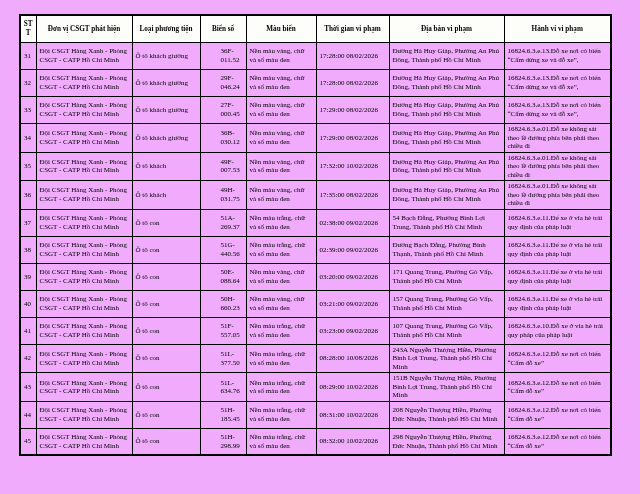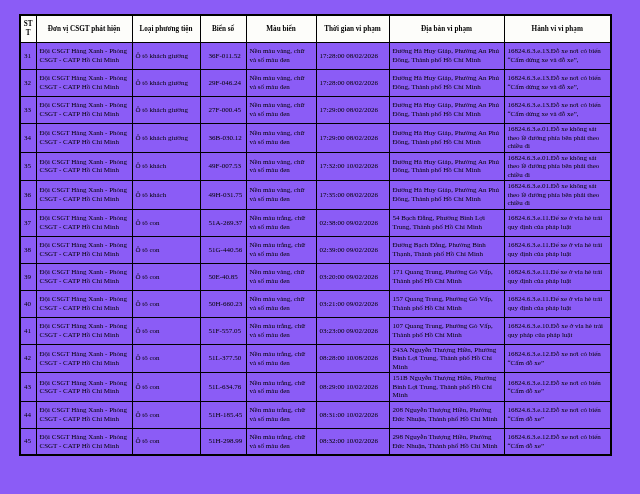--- a/index.html
+++ b/index.html
@@ -4,21 +4,21 @@
 <style>
   html, body {
     margin: 0;
     padding: 0;
     background: #ffffff;
   }
   .page {
     position: relative;
     width: 640px;
     height: 494px;
-    background: #8b5cf6;
+    background: #f0abfc;
     overflow: hidden;
     font-family: "Liberation Serif", serif;
   }
   table.violations-table {
     position: absolute;
     left: 19px;
     top: 14px;
     width: 591px;
     border-collapse: collapse;
     table-layout: fixed;
@@ -43,21 +43,21 @@
     padding: 2px 2px;
     background: #fdfdfa;
   }
   .violations-table tbody tr {
     height: 27px;
   }
   .violations-table td.cell-stt {
   }
   .violations-table td.cell-plate {
     text-align: left;
-    padding-left: 8px;
+    padding-left: 20px;
   }
   
   col.c-stt         { width: 16px; }
   col.c-unit        { width: 96px; }
   col.c-vehicle_type{ width: 68px; }
   col.c-plate       { width: 46px; }
   col.c-plate_color { width: 70px; }
   col.c-time        { width: 73px; }
   col.c-area        { width: 115px; }
   col.c-violation   { width: 107px; }
@@ -167,21 +167,21 @@
           <td class="cell-plate">51G-440.56</td>
           <td class="cell-plate_color">Nền màu trắng, chữ và số màu đen</td>
           <td class="cell-time">02:39:00 09/02/2026</td>
           <td class="cell-area">Đường Bạch Đằng, Phường Bình Thạnh, Thành phố Hồ Chí Minh</td>
           <td class="cell-violation">16824.6.3.e.11.Để xe ở vỉa hè trái quy định của pháp luật</td>
         </tr>
         <tr>
           <td class="cell-stt">39</td>
           <td class="cell-unit">Đội CSGT Hàng Xanh - Phòng CSGT - CATP Hồ Chí Minh</td>
           <td class="cell-vehicle_type">Ô tô con</td>
-          <td class="cell-plate">50E-40.85</td>
+          <td class="cell-plate">50E-088.64</td>
           <td class="cell-plate_color">Nền màu vàng, chữ và số màu đen</td>
           <td class="cell-time">03:20:00 09/02/2026</td>
           <td class="cell-area">171 Quang Trung, Phường Gò Vấp, Thành phố Hồ Chí Minh</td>
           <td class="cell-violation">16824.6.3.e.11.Để xe ở vỉa hè trái quy định của pháp luật</td>
         </tr>
         <tr>
           <td class="cell-stt">40</td>
           <td class="cell-unit">Đội CSGT Hàng Xanh - Phòng CSGT - CATP Hồ Chí Minh</td>
           <td class="cell-vehicle_type">Ô tô con</td>
           <td class="cell-plate">50H-660.23</td>

